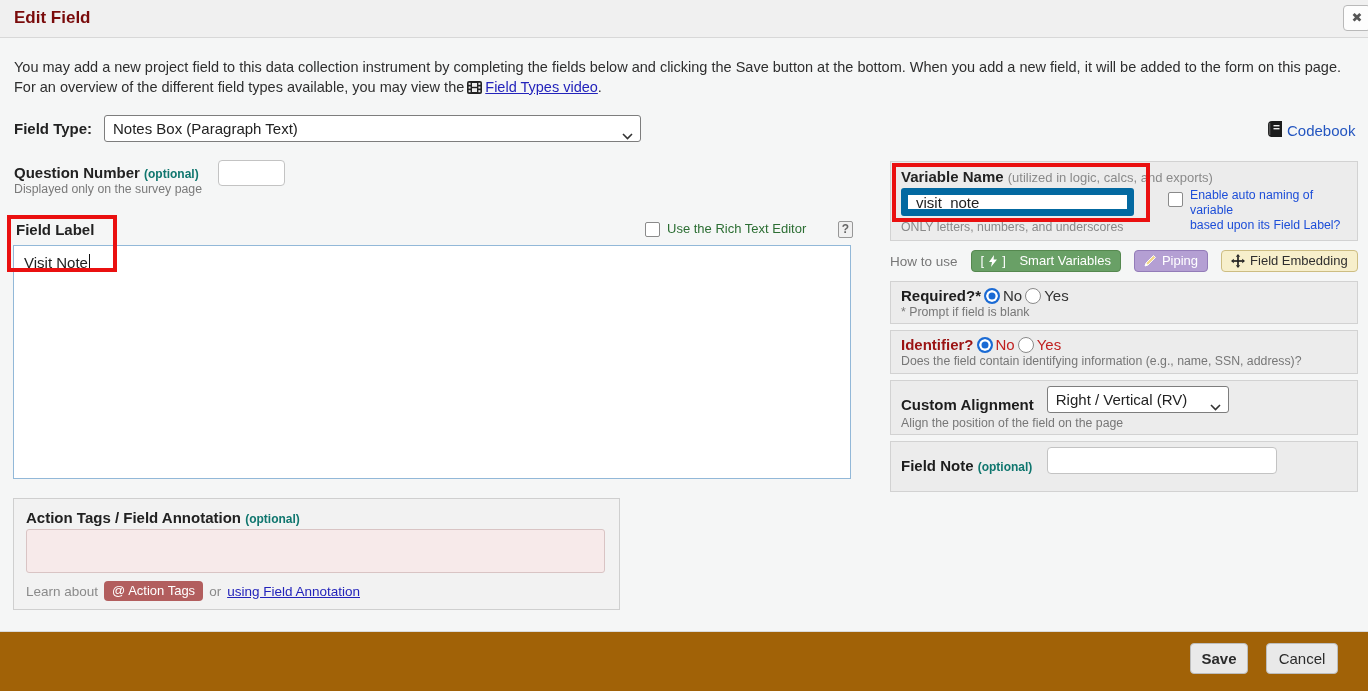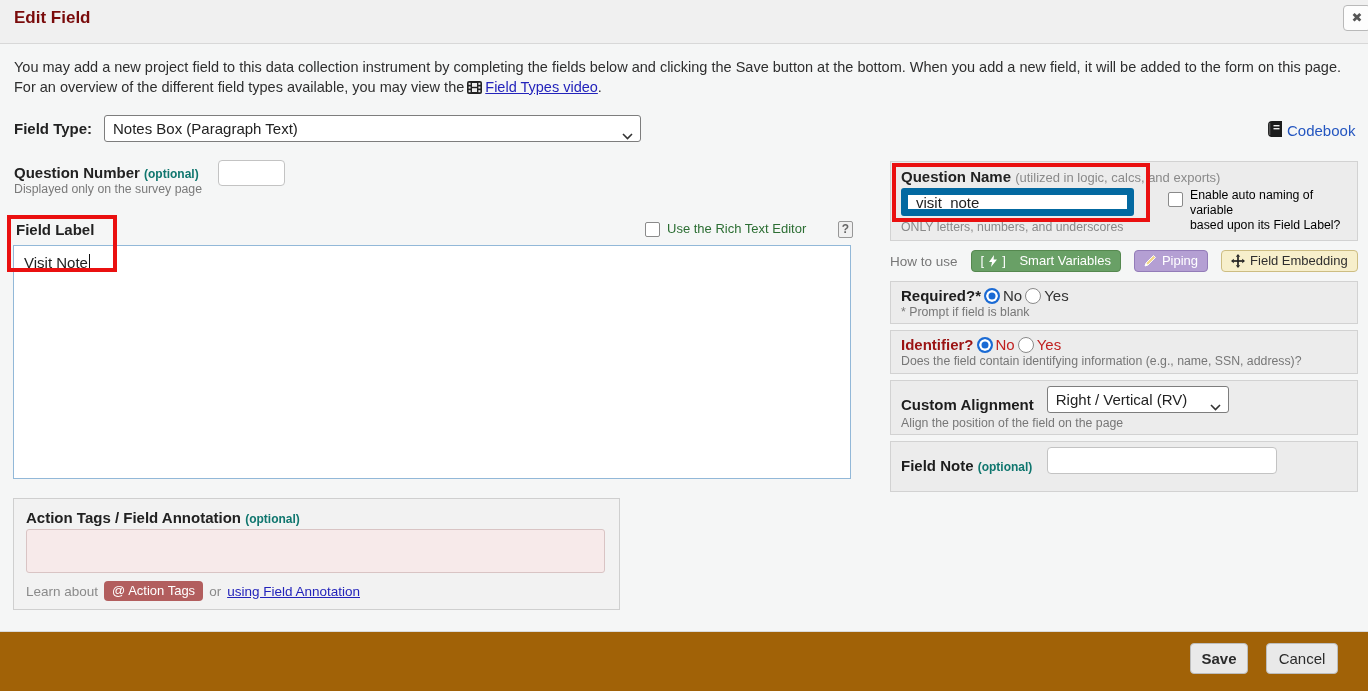--- a/index.html
+++ b/index.html
@@ -1,21 +1,21 @@
 <!DOCTYPE html>
 <html><head>
 <meta charset="utf-8">
 <style>
   * { margin:0; padding:0; box-sizing:border-box; }
   html,body { width:1368px; height:691px; }
   body { font-family:"Liberation Sans","DejaVu Sans",sans-serif; color:#333; }
   #page { position:relative; width:1368px; height:691px; background:#f5f6f6; overflow:hidden; }
 
   
-  .hdr { position:absolute; top:0; left:0; right:0; height:44px; background:#f0f0f0; border-bottom:1px solid #d8d8d8; }
+  .hdr { position:absolute; top:0; left:0; right:0; height:38px; background:#f0f0f0; border-bottom:1px solid #d8d8d8; }
   .hdr-title { position:absolute; left:14px; top:8px; font-size:17px; font-weight:bold; color:#7a0b0b; }
   .close-btn { position:absolute; left:1343px; top:5px; width:28px; height:26px; background:#fdfdfd; border:1px solid #b9b9b9; border-radius:4px; color:#555; font-size:13px; font-weight:bold; text-align:center; line-height:24px; cursor:pointer; }
 
   
   .intro { position:absolute; left:14px; top:57px; width:1342px; font-size:14.5px; line-height:20px; color:#2e2e2e; }
   a.lnk { color:#2323bb; text-decoration:underline; cursor:pointer; }
   .icon-inline { display:inline-block; vertical-align:-2px; margin:0 3px; }
 
   
   .ft-label { position:absolute; left:14px; top:120px; font-size:15px; font-weight:bold; color:#222; }
@@ -53,21 +53,21 @@
   .chip { background:#b25e5e; color:#fff; border-radius:4px; padding:2px 8px 3px; font-size:13px; cursor:pointer; }
 
   
   .rbox { position:absolute; left:890px; width:468px; background:#ececec; border:1px solid #d2d2d2; }
   #variable-name-box { top:161px; height:80px; }
   .vn-label { position:absolute; left:10px; top:6px; font-size:15px; font-weight:bold; color:#222; }
   .vn-hint { font-weight:normal; font-size:13px; color:#8a8a8a; }
   #variable-name-input { left:10px; top:26px; width:233px; height:28px; border:7px solid #0369a1; border-radius:3px; }
   .vn-rule { position:absolute; left:10px; top:58px; font-size:12.3px; color:#8a8a8a; }
   #auto-naming-checkbox { left:277px; top:30px; }
-  .auto-label { position:absolute; left:299px; top:26px; width:164px; font-size:12.3px; line-height:15px; color:#000000; }
+  .auto-label { position:absolute; left:299px; top:26px; width:164px; font-size:12.3px; line-height:15px; color:#1d4ed8; }
 
   .howto { position:absolute; left:890px; top:250px; display:flex; align-items:center; gap:13px; }
   .howto-label { font-size:13.5px; color:#777; }
   .pill { display:inline-flex; align-items:center; gap:5px; border-radius:4px; font-size:13px; padding:2px 9px 3px; cursor:pointer; white-space:nowrap; }
   .pill-green { background:#69a066; border:1px solid #55884f; color:#fff; }
   .pill-purple { background:#b49fd3; border:1px solid #937cb8; color:#fff; }
   .pill-cream { background:#f7efcb; border:1px solid #cdbd82; color:#2f2f2f; }
 
   #required-box { top:281px; height:43px; }
   #identifier-box { top:330px; height:44px; }
@@ -145,21 +145,21 @@
     <textarea class="at-textarea" style=""></textarea>
     <div class="at-learn">
       <span>Learn about</span>
       <span class="chip">@ Action Tags</span>
       <span>or</span>
       <a class="lnk" style="font-size:13.5px">using Field Annotation</a>
     </div>
   </div>
 
   <div class="rbox" id="variable-name-box">
-    <div class="vn-label"><span>Question Name</span> <span class="vn-hint">(utilized in logic, calcs, and exports)</span></div>
+    <div class="vn-label"><span>Variable Name</span> <span class="vn-hint">(utilized in logic, calcs, and exports)</span></div>
     <input class="inp" id="variable-name-input" value="visit_note" style="">
     <div class="vn-rule">ONLY letters, numbers, and underscores</div>
     <div class="cb" id="auto-naming-checkbox" style="position:absolute;"></div>
     <div class="auto-label"><span>Enable auto naming of variable</span><br><span>based upon its Field Label?</span></div>
   </div>
   <div class="red-rect" id="rect-variable-name"></div>
 
   <div class="howto">
     <span class="howto-label">How to use</span>
     <span class="pill pill-green"><span>[</span><span style="display:inline-flex;">

